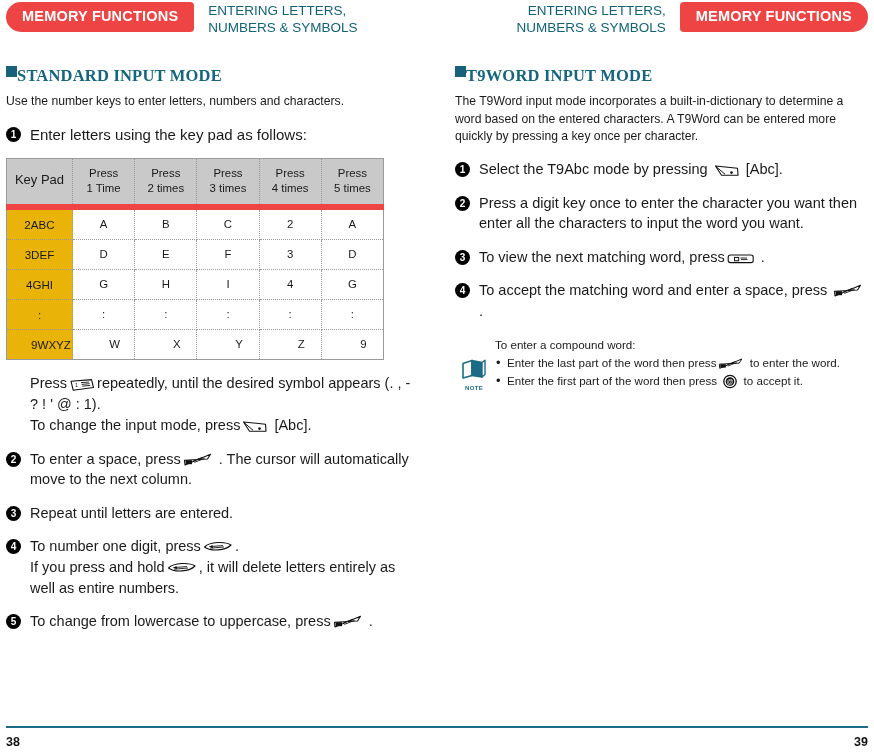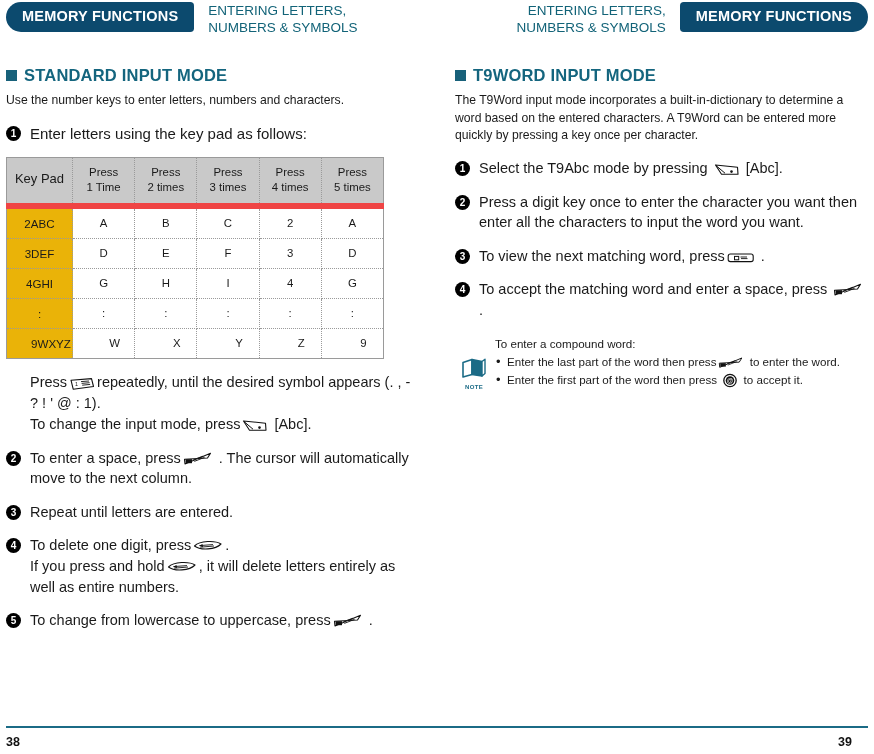--- a/index.html
+++ b/index.html
@@ -36,21 +36,21 @@
   
   .head-row {
     display: flex;
     align-items: flex-start;
     height: 46px;
     margin-top: 2px;
   }
   .head-row.right-order { justify-content: flex-end; }
 
   .tab-pill {
-    background: #0c4a6e;
+    background: #ef4444;
     color: #ffffff;
     font-size: 14.5px;
     font-weight: bold;
     letter-spacing: .2px;
     padding: 7px 16px 8px;
     border-radius: 4px;
     white-space: nowrap;
     line-height: 1;
   }
   .tab-pill.rounded-left  { border-radius: 16px 4px 4px 16px; }
@@ -62,23 +62,22 @@
     font-weight: normal;
     line-height: 1.28;
     white-space: pre-line;
   }
   .head-left-title  { margin-left: 14px; text-align: left; }
   .head-right-title { margin-right: 14px; text-align: right; }
 
   
   .section-head {
     display: flex;
-    align-items: center;
-    gap: 7px;
     margin-top: 18px;
+    font-family: Liberation Serif, serif;
   }
   .sq {
     width: 11px;
     height: 11px;
     background: #18617a;
     display: inline-block;
     flex: none;
   }
   .section-title {
     color: #14657e;
@@ -224,21 +223,21 @@
     background: #1b6b86;
   }
   .folio {
     position: absolute;
     bottom: 5px;
     font-size: 12.5px;
     font-weight: bold;
     color: #111111;
   }
   .folio-left  { left: 6px; }
-  .folio-right { right: 22px; }
+  .folio-right { right: 6px; }
 </style>
 </head>
 <body>
 
 <div class="spread">
 
   <div class="page page-left">
 
     <div class="head-row">
       <div class="tab-pill rounded-left">MEMORY FUNCTIONS</div>
@@ -351,21 +350,21 @@
     </div>
 
     <div class="step">
       <div class="bullet-num">3</div>
       <div class="step-body">Repeat until letters are entered.</div>
     </div>
 
     <div class="step">
       <div class="bullet-num">4</div>
       <div class="step-body">
-        <span>To delete one digit, press</span><span class="kicon"><svg width="30" height="15" viewBox="0 0 30 15">
+        <span>To number one digit, press</span><span class="kicon"><svg width="30" height="15" viewBox="0 0 30 15">
             <path d="M1.5 7.0 C7 1.6 22 1.2 28 5.0 C22.5 10.8 7.5 11.6 1.5 7.0 Z" fill="#ffffff" stroke="#111" stroke-width="1.1" stroke-linejoin="round"></path>
             <path d="M6.5 6.6 L20 5.6 M7.2 8.2 L21 7.0" stroke="#111" stroke-width="0.9"></path>
             <path d="M9.5 5.0 L6.2 6.8 L10.0 8.2 Z" fill="#111"></path>
           </svg></span><span>.</span><br>
         <span>If you press and hold</span><span class="kicon"><svg width="30" height="15" viewBox="0 0 30 15">
             <path d="M1.5 7.0 C7 1.6 22 1.2 28 5.0 C22.5 10.8 7.5 11.6 1.5 7.0 Z" fill="#ffffff" stroke="#111" stroke-width="1.1" stroke-linejoin="round"></path>
             <path d="M6.5 6.6 L20 5.6 M7.2 8.2 L21 7.0" stroke="#111" stroke-width="0.9"></path>
             <path d="M9.5 5.0 L6.2 6.8 L10.0 8.2 Z" fill="#111"></path>
           </svg></span><span>, it will delete letters entirely as well as entire numbers.</span>
       </div>

